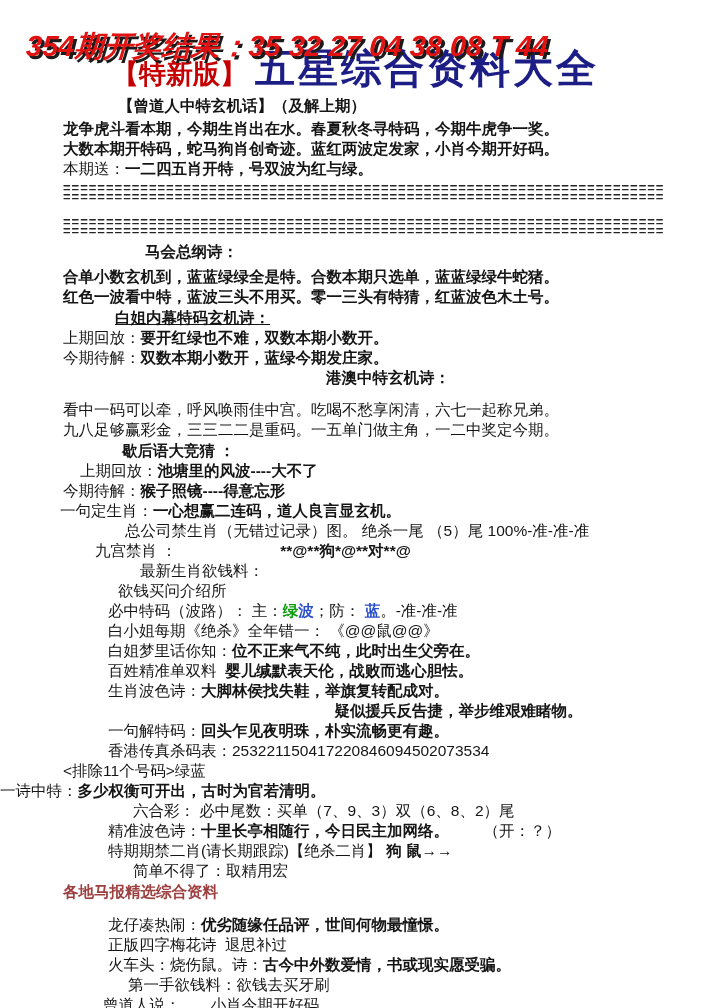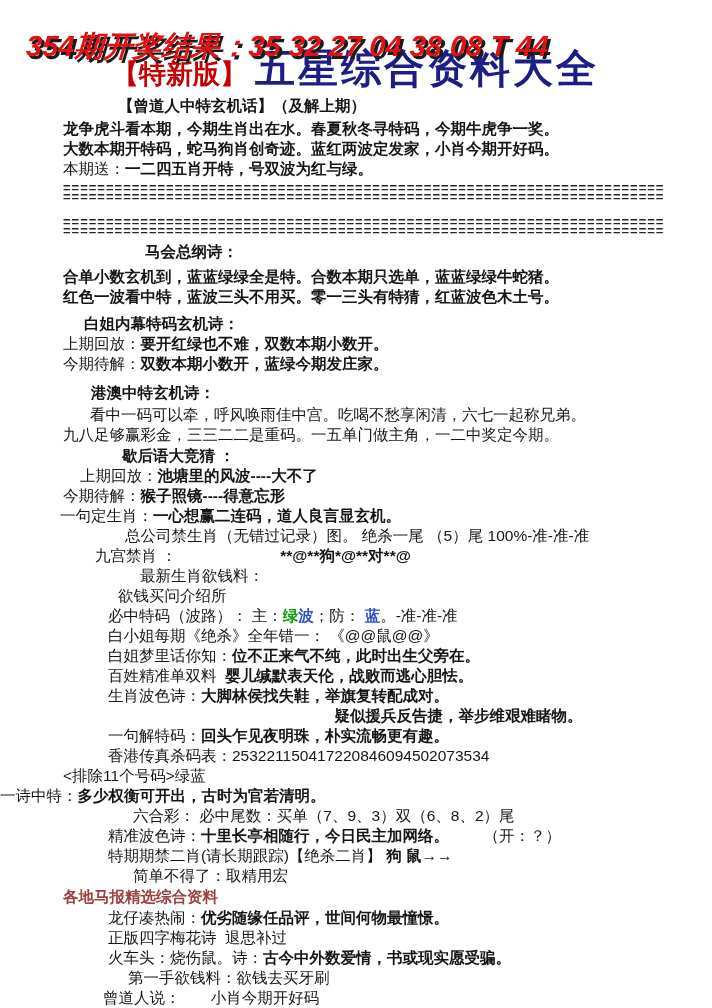--- a/index.html
+++ b/index.html
@@ -50,25 +50,25 @@
     <div class="line" style="padding-left: 63px; margin-top: 3px;"><span class="s-b">龙争虎斗看本期，今期生肖出在水。春夏秋冬寻特码，今期牛虎争一奖。</span></div>
     <div class="line" style="padding-left: 63px;"><span class="s-b">大数本期开特码，蛇马狗肖创奇迹。蓝红两波定发家，小肖今期开好码。</span></div>
     <div class="line" style="padding-left: 63px;"><span>本期送：</span><span class="s-b">一二四五肖开特，号双波为红与绿。</span></div>
     <div class="line sep" style="padding-left: 63px; margin-top: 4px;">======================================================================</div>
     <div class="line sep" style="padding-left: 63px;">======================================================================</div>
     <div class="line sep" style="padding-left: 63px; margin-top: 16px;">======================================================================</div>
     <div class="line sep" style="padding-left: 63px;">======================================================================</div>
     <div class="line" style="padding-left: 145px; margin-top: 7px;"><span class="s-b">马会总纲诗：</span></div>
     <div class="line" style="padding-left: 63px; margin-top: 5px;"><span class="s-b">合单小数玄机到，蓝蓝绿绿全是特。合数本期只选单，蓝蓝绿绿牛蛇猪。</span></div>
     <div class="line" style="padding-left: 63px;"><span class="s-b">红色一波看中特，蓝波三头不用买。零一三头有特猜，红蓝波色木土号。</span></div>
-    <div class="line" style="padding-left: 84px; margin-top: 7px;"><span class="s-b">白姐内幕特码玄机诗：</span></div>
+    <div class="line" style="padding-left: 115px; margin-top: 1px; text-decoration: underline;"><span class="s-b">白姐内幕特码玄机诗：</span></div>
     <div class="line" style="padding-left: 63px;"><span>上期回放：</span><span class="s-b">要开红绿也不难，双数本期小数开。</span></div>
     <div class="line" style="padding-left: 63px;"><span>今期待解：</span><span class="s-b">双数本期小数开，蓝绿今期发庄家。</span></div>
-    <div class="line" style="padding-left: 91px; margin-top: 9px;"><span class="s-b">港澳中特玄机诗：</span></div>
-    <div class="line" style="padding-left: 90px; margin-top: 2px;"><span>看中一码可以牵，呼风唤雨佳中宫。吃喝不愁享闲清，六七一起称兄弟。</span></div>
+    <div class="line" style="padding-left: 64px; margin-top: 0; text-align: center;"><span class="s-b">港澳中特玄机诗：</span></div>
+    <div class="line" style="padding-left: 63px; margin-top: 12px;"><span>看中一码可以牵，呼风唤雨佳中宫。吃喝不愁享闲清，六七一起称兄弟。</span></div>
     <div class="line" style="padding-left: 63px;"><span>九八足够赢彩金，三三二二是重码。一五单门做主角，一二中奖定今期。</span></div>
     <div class="line" style="padding-left: 122px; margin-top: 1px;"><span class="s-b">歇后语大竞猜 ：</span></div>
     <div class="line" style="padding-left: 80px;"><span>上期回放：</span><span class="s-b">池塘里的风波----大不了</span></div>
     <div class="line" style="padding-left: 63px;"><span>今期待解：</span><span class="s-b">猴子照镜----得意忘形</span></div>
     <div class="line" style="padding-left: 60px;"><span>一句定生肖：</span><span class="s-b">一心想赢二连码，道人良言显玄机。</span></div>
     <div class="line" style="padding-left: 125px;"><span>总公司禁生肖（无错过记录）图。 绝杀一尾 （5）尾 100%-准-准-准</span></div>
     <div class="line" style="padding-left: 95px;"><span>九宫禁肖 ：                        </span><span class="s-b">**@**狗*@**对**@</span></div>
     <div class="line" style="padding-left: 140px;"><span>最新生肖欲钱料：</span></div>
     <div class="line" style="padding-left: 118px;"><span>欲钱买问介绍所</span></div>
     <div class="line" style="padding-left: 108px;"><span>必中特码（波路）： 主：</span><span class="s-green">绿</span><span class="s-blue">波</span><span>；防： </span><span class="s-blue">蓝</span><span>。-准-准-准</span></div>
@@ -79,19 +79,19 @@
     <div class="line" style="padding-left: 205px; text-align: center;"><span class="s-b">疑似援兵反告捷，举步维艰难睹物。</span></div>
     <div class="line" style="padding-left: 108px;"><span>一句解特码：</span><span class="s-b">回头乍见夜明珠，朴实流畅更有趣。</span></div>
     <div class="line" style="padding-left: 108px;"><span>香港传真杀码表：253221150417220846094502073534</span></div>
     <div class="line" style="padding-left: 63px;"><span>&lt;排除11个号码&gt;绿蓝</span></div>
     <div class="line" style=""><span>一诗中特：</span><span class="s-b">多少权衡可开出，古时为官若清明。</span></div>
     <div class="line" style="padding-left: 133px;"><span>六合彩： 必中尾数：买单（7、9、3）双（6、8、2）尾</span></div>
     <div class="line" style="padding-left: 108px;"><span>精准波色诗：</span><span class="s-b">十里长亭相随行，今日民主加网络。</span><span>        （开：？）</span></div>
     <div class="line" style="padding-left: 108px;"><span>特期期禁二肖(请长期跟踪)【绝杀二肖】 </span><span class="s-b">狗 鼠→→</span></div>
     <div class="line" style="padding-left: 133px;"><span>简单不得了：取精用宏</span></div>
     <div class="line" style="padding-left: 63px; margin-top: 1px;"><span class="s-maroon">各地马报精选综合资料</span></div>
-    <div class="line" style="padding-left: 108px; margin-top: 1px;"><span>龙仔凑热闹：</span><span class="s-b">优劣随缘任品评，世间何物最憧憬。</span></div>
+    <div class="line" style="padding-left: 108px; margin-top: 13px;"><span>龙仔凑热闹：</span><span class="s-b">优劣随缘任品评，世间何物最憧憬。</span></div>
     <div class="line" style="padding-left: 108px;"><span>正版四字梅花诗  退思补过</span></div>
     <div class="line" style="padding-left: 108px;"><span>火车头：烧伤鼠。诗：</span><span class="s-b">古今中外数爱情，书或现实愿受骗。</span></div>
     <div class="line" style="padding-left: 128px;"><span>第一手欲钱料：欲钱去买牙刷</span></div>
     <div class="line" style="padding-left: 103px;"><span>曾道人说：       小肖今期开好码</span></div>
     <div class="line" style="padding-left: 63px;"><span>期正版火烧图解火烧“兔”。诗：</span><span class="s-b">佛倡寡欲孤单行，一鸣惊人演艺圈。</span></div>
   </div>
 
 </body></html>

